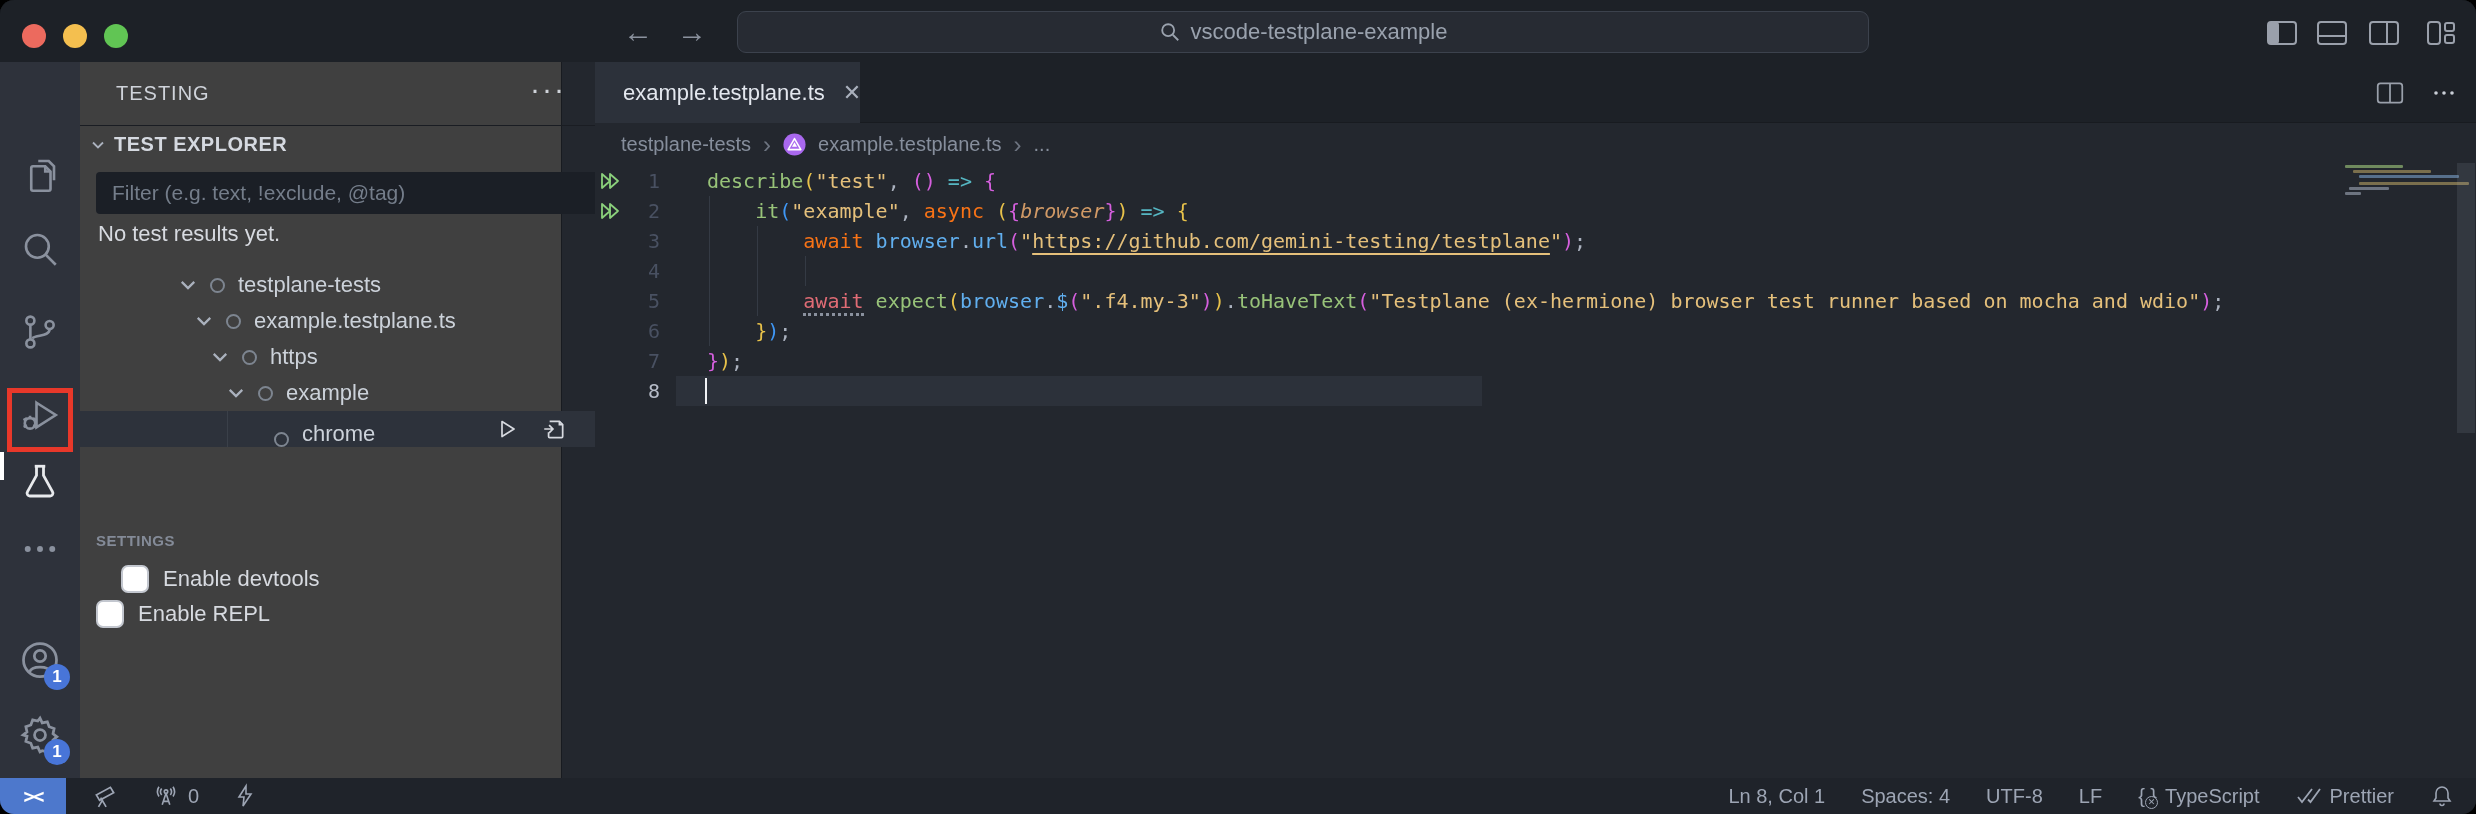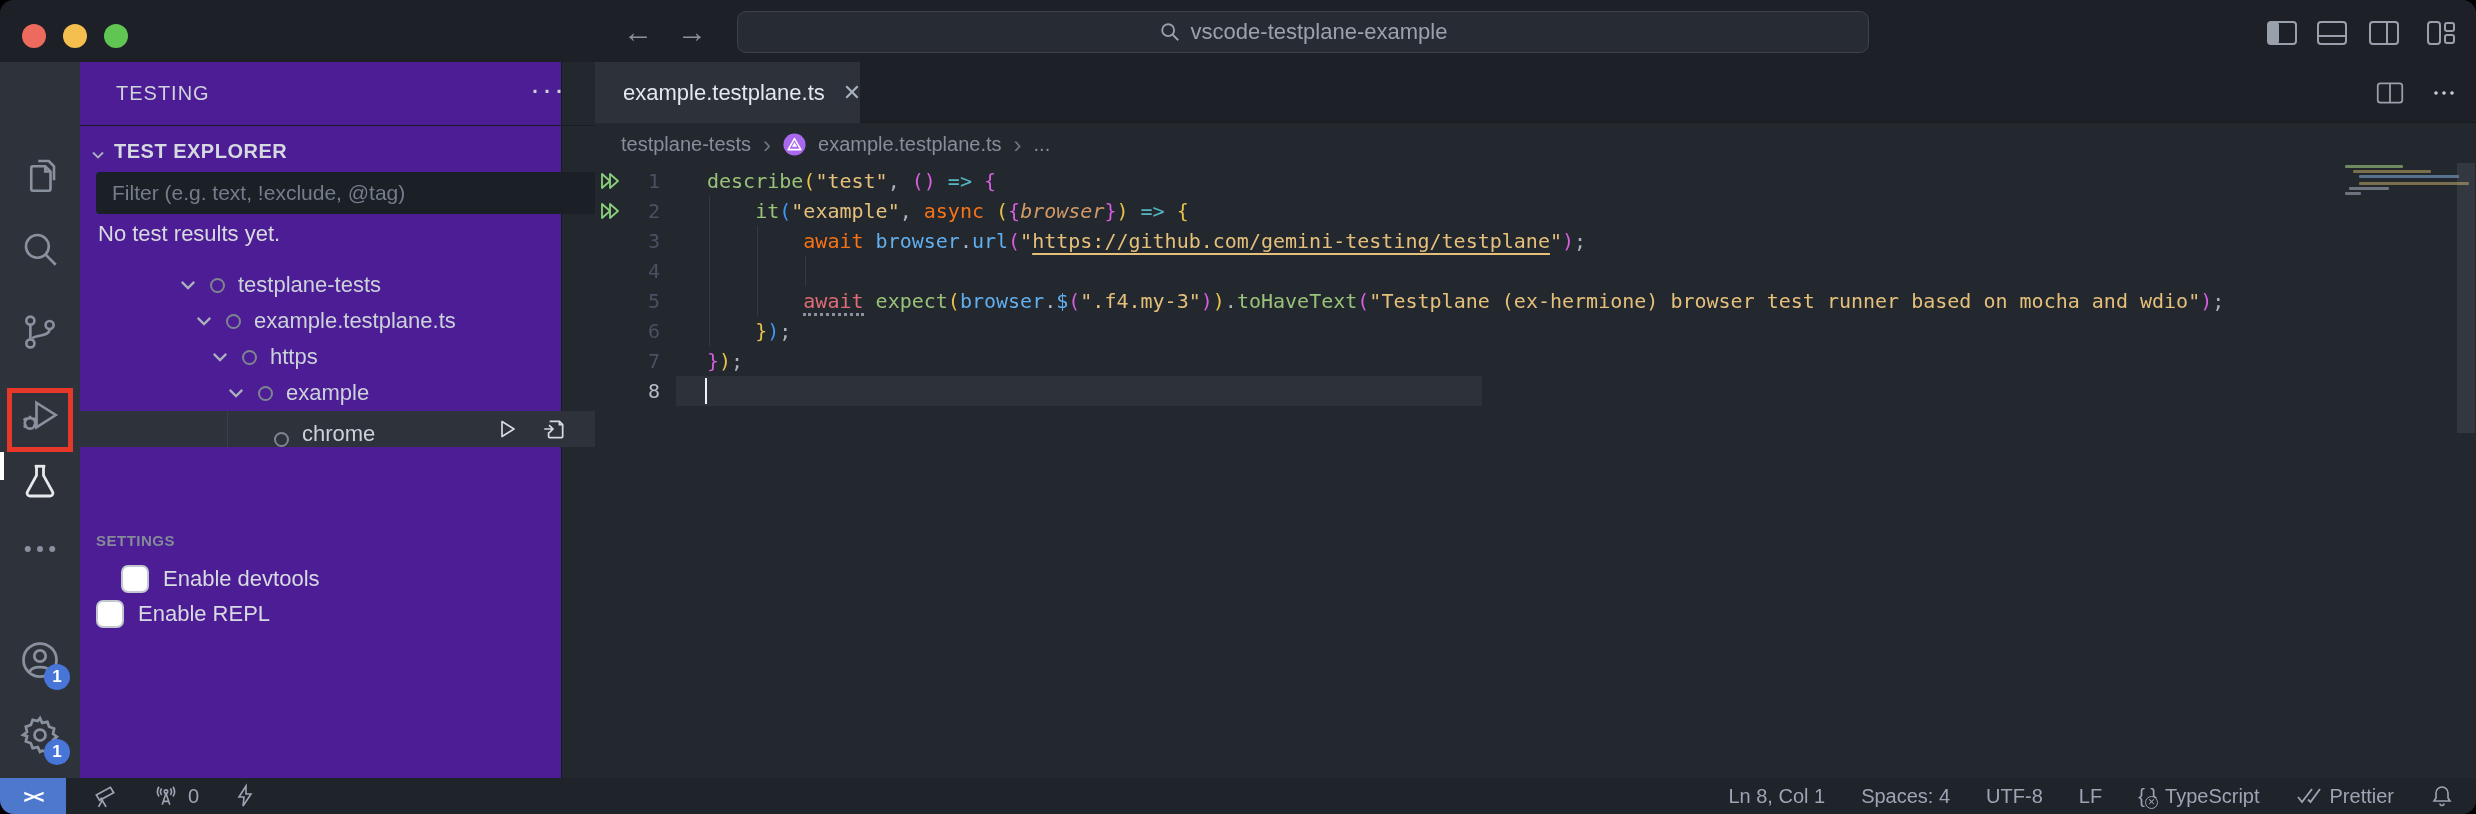--- a/index.html
+++ b/index.html
@@ -13,21 +13,21 @@
   .navarrow { position:absolute; top:14px; width:40px; height:36px; color:#8b929e; font-size:30px; line-height:36px; text-align:center; }
   #cmdcenter { position:absolute; left:737px; top:11px; width:1132px; height:42px; background:#272b33; border:1px solid #3c424d; border-radius:9px; display:flex; align-items:center; justify-content:center; gap:10px; color:#9aa2ae; font-size:22px; }
   .wm-ic { position:absolute; top:21px; width:32px; height:24px; }
   
   #activitybar { position:absolute; left:0; top:62px; width:80px; height:716px; background:#2e323b; }
   .act { position:absolute; left:18px; width:44px; height:44px; display:flex; align-items:center; justify-content:center; }
   #act-testing-box { position:absolute; left:7px; top:326px; width:66px; height:64px; border:5px solid #e8382a; }
   .act-badge { position:absolute; width:26px; height:26px; background:#4875d8; border-radius:50%; color:#fff; font-size:17px; font-weight:bold; display:flex; align-items:center; justify-content:center; }
   #active-sliver { position:absolute; left:0; top:390px; width:4px; height:28px; background:#fff; }
   
-  #sidebar { position:absolute; left:80px; top:62px; width:482px; height:716px; background:#4c1d95; border-right:1px solid #181b20; }
+  #sidebar { position:absolute; left:80px; top:62px; width:482px; height:716px; background:#404040; border-right:1px solid #181b20; }
   #sb-title-row { position:absolute; left:0; top:0; width:515px; height:63px; }
   #sb-title { position:absolute; left:36px; top:20px; font-size:20px; letter-spacing:1px; color:#cfd3da; }
   #sb-more { position:absolute; left:450px; top:10px; font-size:30px; color:#cfd3da; letter-spacing:2px; }
   .section-head { position:absolute; left:0; width:515px; height:38px; display:flex; align-items:center; gap:8px; padding-left:10px; border-top:1px solid #1a1d23; }
   .section-head .lbl { font-size:20px; font-weight:bold; color:#d5d9e0; letter-spacing:.5px; }
   .chev { width:16px; height:16px; flex:0 0 auto; }
   #filterbox { position:absolute; left:16px; top:110px; width:560px; height:42px; background:#1b1f26; border-radius:4px; display:flex; align-items:center; }
   #filter-ph { flex:1; padding-left:16px; font-size:21px; color:#747d8a; }
   #filter-ic { margin-right:14px; }
   #no-results { position:absolute; left:18px; top:159px; font-size:22px; color:#d7dae0; }
@@ -184,21 +184,21 @@
     </div>
     <div id="active-sliver"></div>
   </div>
 
   <div id="sidebar">
     <div id="sb-title-row">
       <div id="sb-title">TESTING</div>
       <div id="sb-more">···</div>
     </div>
 
-    <div class="section-head" style="top:63px;align-items:flex-end;">
+    <div class="section-head" style="top:63px;">
       <svg class="chev" viewBox="0 0 16 16">
           <path d="M3 5.5l5 5 5-5" fill="none" stroke="#aab1bd" stroke-width="1.8"></path>
         </svg>
       <span class="lbl">TEST EXPLORER</span>
     </div>
 
     <div id="filterbox">
       <span id="filter-ph">Filter (e.g. text, !exclude, @tag)</span>
       <svg id="filter-ic" width="24" height="24" viewBox="0 0 24 24">
           <path d="M3 4h18l-7 8.5V19l-4-3v-3.5z" fill="none" stroke="#9aa2ae" stroke-width="1.7"></path>

